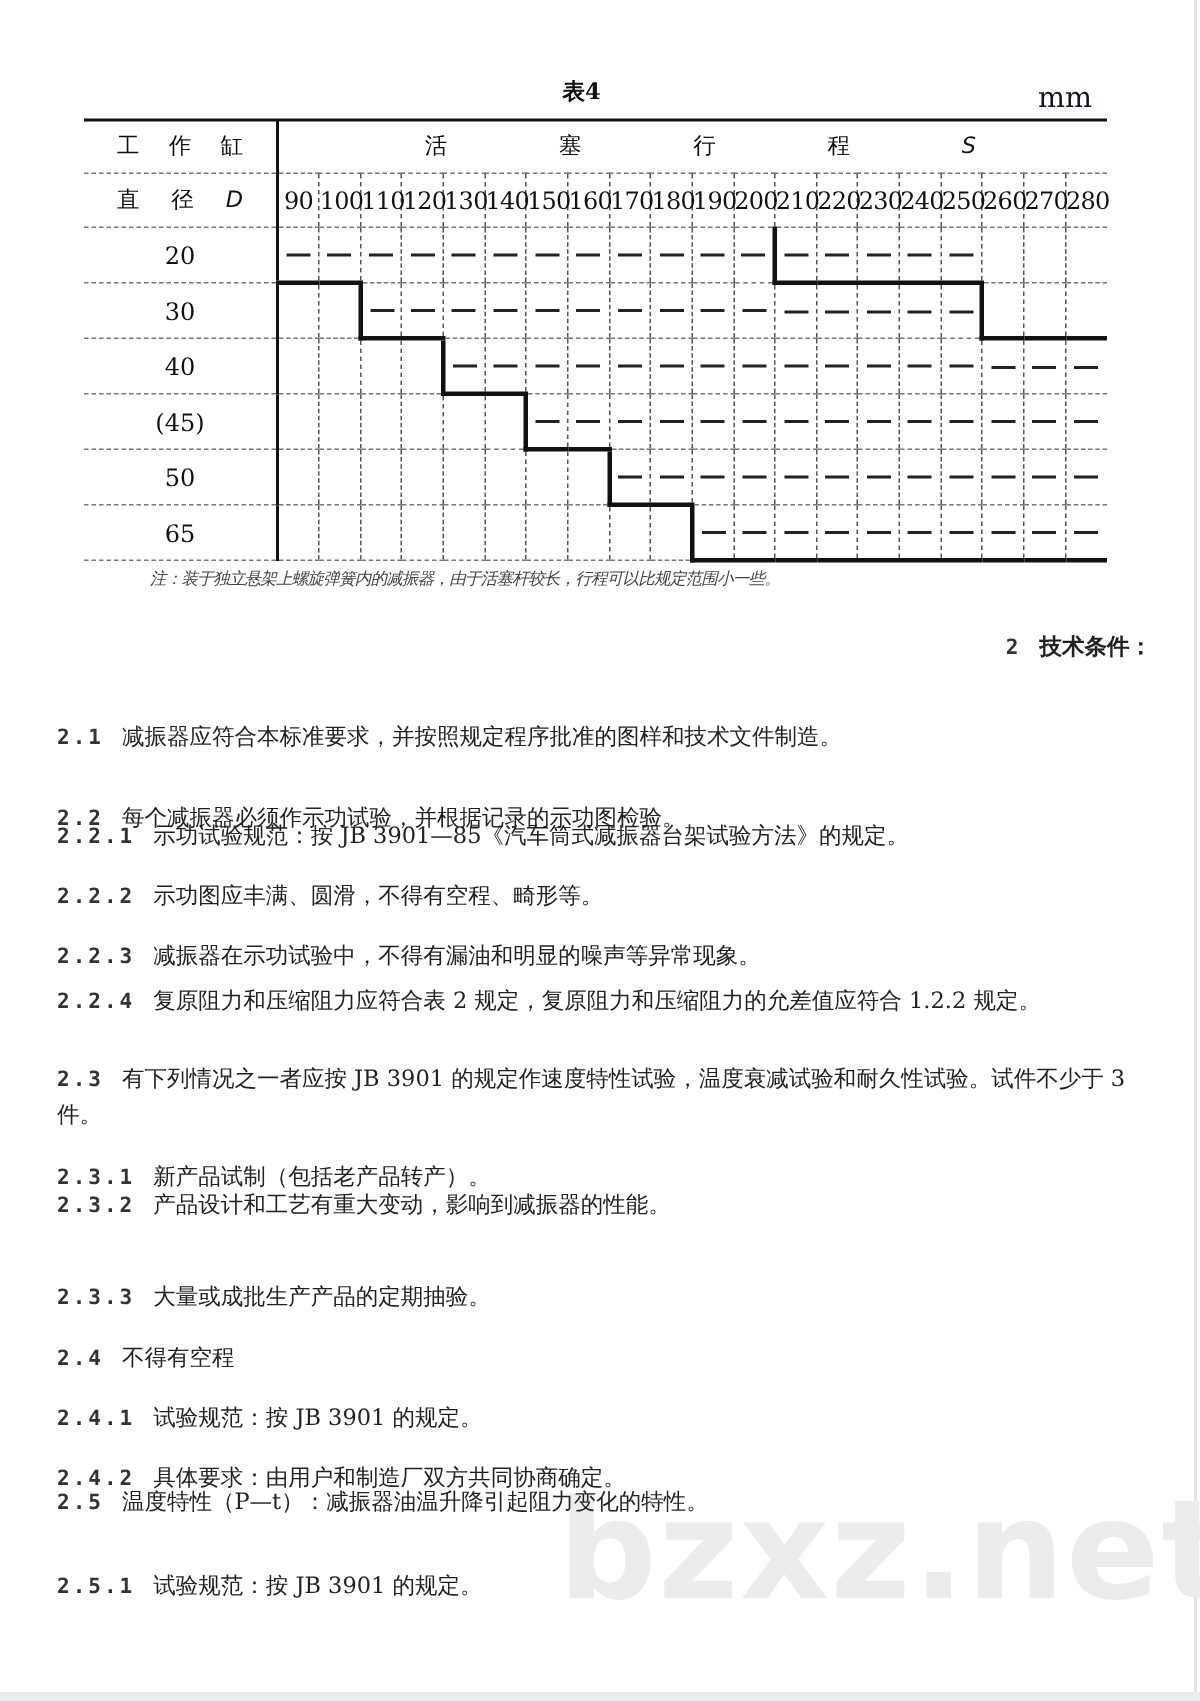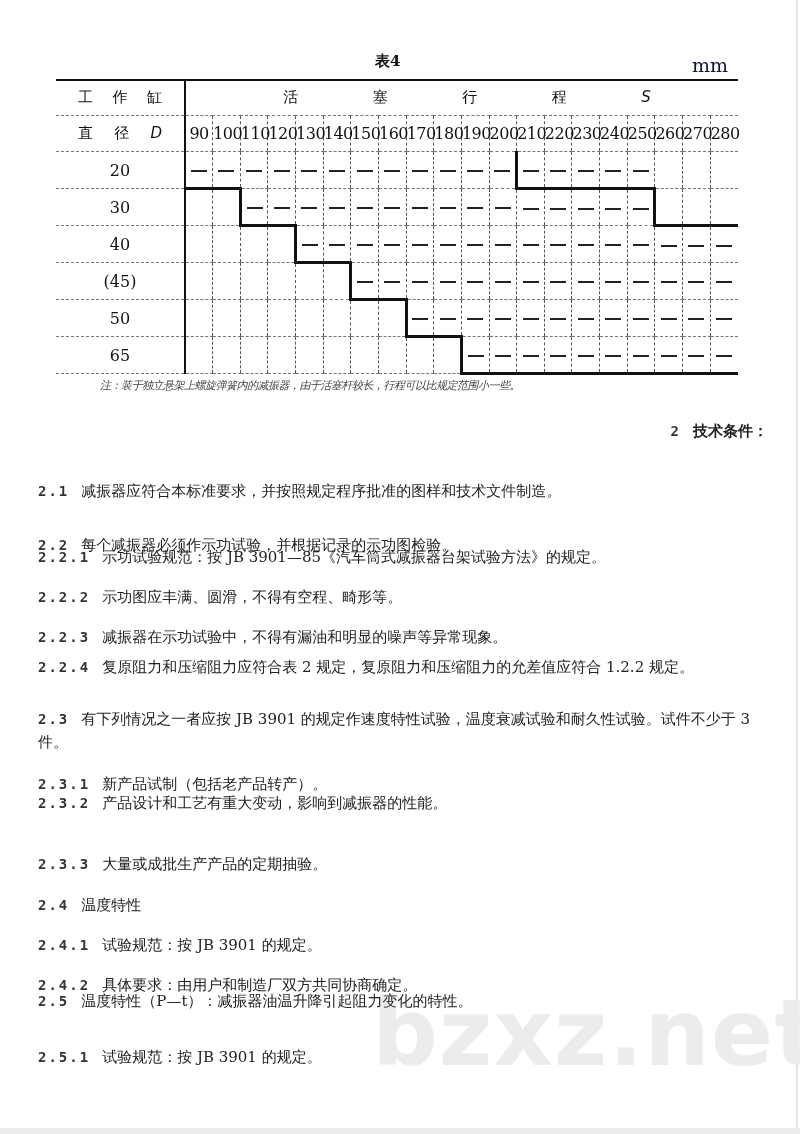--- a/index.html
+++ b/index.html
@@ -259,18 +259,18 @@
     <div class="para" style="top: 60px;"><span class="num">2.1</span><span>减振器应符合本标准要求，并按照规定程序批准的图样和技术文件制造。</span></div>
     <div class="para" style="top: 84px; margin-top: 30px;"><span class="num">2.2</span><span>每个减振器必须作示功试验，并根据记录的示功图检验。</span></div>
     <div class="para" style="top: 126px;"><span class="num">2.2.1</span><span>示功试验规范：按 JB 3901—85《汽车筒式减振器台架试验方法》的规定。</span></div>
     <div class="para" style="top: 166px;"><span class="num">2.2.2</span><span>示功图应丰满、圆滑，不得有空程、畸形等。</span></div>
     <div class="para" style="top: 206px;"><span class="num">2.2.3</span><span>减振器在示功试验中，不得有漏油和明显的噪声等异常现象。</span></div>
     <div class="para" style="top: 236px;"><span class="num">2.2.4</span><span>复原阻力和压缩阻力应符合表 2 规定，复原阻力和压缩阻力的允差值应符合 1.2.2 规定。</span></div>
     <div class="para" style="top: 288px;"><span class="num">2.3</span><span>有下列情况之一者应按 JB 3901 的规定作速度特性试验，温度衰减试验和耐久性试验。试件不少于 3 件。</span></div>
     <div class="para" style="top: 353px;"><span class="num">2.3.1</span><span>新产品试制（包括老产品转产）。</span></div>
     <div class="para" style="top: 372px;"><span class="num">2.3.2</span><span>产品设计和工艺有重大变动，影响到减振器的性能。</span></div>
     <div class="para" style="top: 433px;"><span class="num">2.3.3</span><span>大量或成批生产产品的定期抽验。</span></div>
-    <div class="para" style="top: 474px;"><span class="num">2.4</span><span>温度特性</span></div>
+    <div class="para" style="top: 474px;"><span class="num">2.4</span><span>不得有空程</span></div>
     <div class="para" style="top: 514px;"><span class="num">2.4.1</span><span>试验规范：按 JB 3901 的规定。</span></div>
     <div class="para" style="top: 554px;"><span class="num">2.4.2</span><span>具体要求：由用户和制造厂双方共同协商确定。</span></div>
     <div class="para" style="top: 570px;"><span class="num">2.5</span><span>温度特性（P—t）：减振器油温升降引起阻力变化的特性。</span></div>
     <div class="para" style="top: 626px;"><span class="num">2.5.1</span><span>试验规范：按 JB 3901 的规定。</span></div>
   </div>
 
 </body></html>

